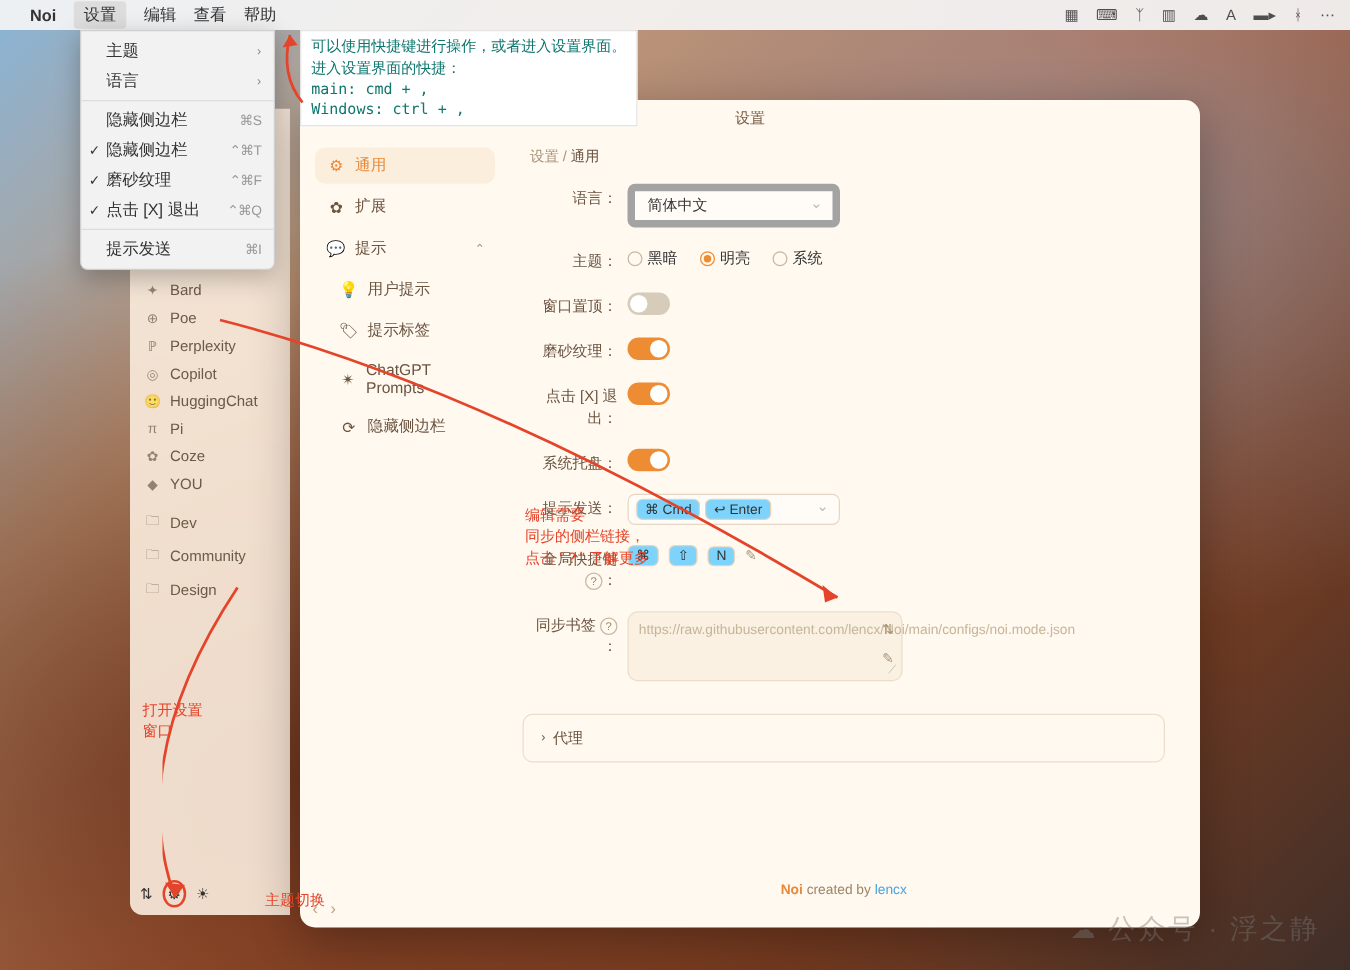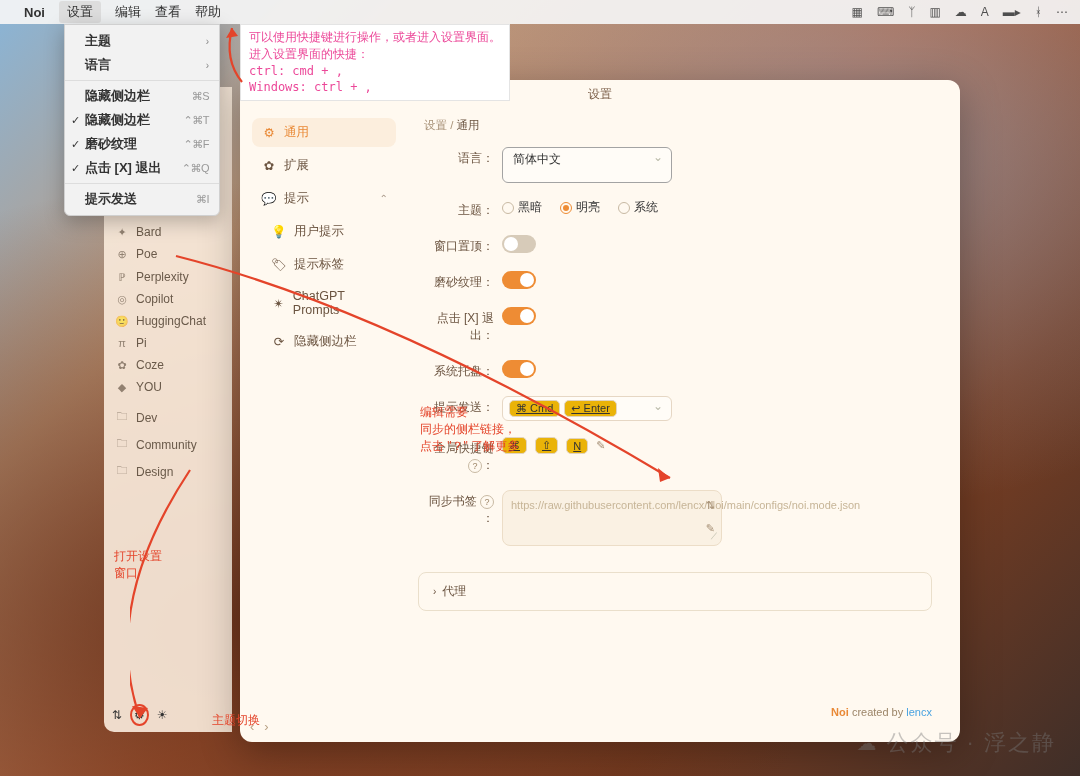--- a/index.html
+++ b/index.html
@@ -42,30 +42,30 @@
   background:#f2f2f2; border:1px solid #d0d0d0; border-radius:0 0 6px 6px;
   box-shadow:0 6px 20px rgba(0,0,0,.25);
   padding:4px 0;
   z-index:200;
   font-size:13px;
 }
 .dropdown .drow {
   display:flex; align-items:center; padding:3px 10px 3px 20px; position:relative;
 }
 .dropdown .check { position:absolute; left:6px; font-size:11px; }
-.dropdown .dlabel { flex:1;font-weight:bold; }
+.dropdown .dlabel { flex:1; }
 .dropdown .dsub { color:#888; font-size:10px; }
 .dropdown .dshort { color:#999; font-size:11px; letter-spacing:-0.5px; }
 .dropdown hr { border:none; border-top:1px solid #ddd; margin:3px 0; }
 
 
 .annot-top {
   position:absolute; top:24px; left:240px;
   background:#fff; border:1px solid #e4e4e4;
-  padding:4px 8px; font-size:12px; color:#ec4899; z-index:210;
+  padding:4px 8px; font-size:12px; color:#0f766e; z-index:210;
   font-family: Menlo, monospace;
   line-height:1.4;
 }
 
 
 .noi-sidebar {
   position:absolute; top:87px; left:104px;
   width:128px; height:645px;
   background:rgba(248,233,218,0.92);
   border-radius:10px 0 0 10px;
@@ -126,37 +126,37 @@
 .breadcrumb { font-size:11.5px; color:#a89278; margin-bottom:14px; padding-left:6px; }
 .breadcrumb .cur { color:#6b5440; }
 .formrow {
   display:flex; align-items:flex-start; margin-bottom:16px; font-size:12px;
 }
 .formrow .flabel { width:84px; text-align:right; color:#6b5440; padding-right:8px; padding-top:3px; }
 .formrow .fctrl { flex:1; display:flex; align-items:center; gap:8px; flex-wrap:wrap; }
 
 
 .select-box {
-  border:1px solid #a3a3a3; background:#fffcf7; border-radius:6px;
-  padding:3px 34px 14px 10px; font-size:12px; position:relative; min-width:170px;
+  border:6px solid #a3a3a3; background:#fffcf7; border-radius:6px;
+  padding:3px 34px 3px 10px; font-size:12px; position:relative; min-width:170px;
 }
 .select-box::after { content:"⌄"; position:absolute; right:8px; top:2px; color:#bba; }
 .radio { display:inline-flex; align-items:center; gap:4px; margin-right:10px; font-size:12px; }
 .radio .rdot { width:12px; height:12px; border:1.5px solid #c8b9a3; border-radius:50%; display:inline-block; position:relative; }
 .radio.sel .rdot { border-color:#ee8c34; }
 .radio.sel .rdot::after { content:""; position:absolute; inset:2px; background:#ee8c34; border-radius:50%; }
 .toggle { width:34px; height:18px; border-radius:10px; background:#d7cbb9; position:relative; }
 .toggle .knob { position:absolute; top:2px; left:2px; width:14px; height:14px; background:#fff; border-radius:50%; transition:.15s; }
 .toggle.on { background:#ee8c34; }
 .toggle.on .knob { left:18px; }
 
 .key-chip {
   display:inline-flex; align-items:center; gap:3px;
-  border:1px solid #e2d4bf; background:#eab308; border-radius:5px;
-  padding:1px 6px; font-size:11px;text-decoration:underline;
+  border:1px solid #e2d4bf; background:#7dd3fc; border-radius:5px;
+  padding:1px 6px; font-size:11px;
 }
 .key-combo-box {
   border:1px solid #e6d7c4; background:#fffcf7; border-radius:6px;
   padding:3px 30px 3px 6px; display:inline-flex; gap:4px; min-width:170px; position:relative;
 }
 .key-combo-box::after { content:"⌄"; position:absolute; right:8px; top:2px; color:#bba; }
 
 .help-q {
   width:14px; height:14px; border:1px solid #c8b9a3; border-radius:50%;
   display:inline-flex; align-items:center; justify-content:center;
@@ -171,21 +171,21 @@
 .textarea-box .side-icons { position:absolute; right:6px; top:6px; display:flex; flex-direction:column; gap:6px; font-size:11px; color:#a89278; }
 .textarea-box .resize { position:absolute; right:4px; bottom:2px; font-size:9px; color:#bba; }
 
 .accordion {
   margin-top:10px; border:1px solid #eadfcb; border-radius:8px;
   padding:10px 14px; font-size:12px; color:#6b5440; display:flex; align-items:center;
 }
 .accordion .chev { margin-right:6px; font-size:10px; }
 
 .footer {
-  text-align:right; font-size:11px; color:#9c8568; padding:8px 0;
+  text-align:center; font-size:11px; color:#9c8568; padding:8px 0;
 }
 .footer .brand { color:#e98936; font-weight:600; }
 .footer .link { color:#4aa3e0; }
 
 .bottom-nav {
   position:absolute; bottom:8px; left:10px; display:flex; gap:10px; font-size:13px; color:#b8a285;
 }
 
 
 .annot { position:absolute; color:#e4442a; font-size:12px; line-height:1.4; z-index:300; white-space:pre; }
@@ -256,21 +256,21 @@
   <hr>
   <div class="drow">
       <span class="dlabel">提示发送</span>
       <span class="dshort">⌘I</span>
     </div>
 </div>
 
 <div class="annot-top">
   <div>可以使用快捷键进行操作，或者进入设置界面。</div>
   <div>进入设置界面的快捷：</div>
-  <div>ctrl: cmd + ,</div>
+  <div>main: cmd + ,</div>
   <div>Windows: ctrl + ,</div>
 </div>
 
 <div class="noi-sidebar">
   <div class="srow">
       <span class="sicon">A\</span>
       <span>Claude</span>
     </div>
   <div class="srow">
       <span class="sicon">✦</span>
@@ -481,21 +481,21 @@
 
   <div class="bottom-nav">
     <span>‹</span>
     <span>›</span>
   </div>
 </div>
 
 <div class="annot" style="top:404px; left:420px;">编辑需要
 同步的侧栏链接，
 点击 "？" 了解更多</div>
-<div class="annot" style="top:548px; left:114px;">打开设置
+<div class="annot" style="top:560px; left:114px;">打开设置
 窗口</div>
 <div class="annot" style="top:712px; left:176px;margin-left:36px;">主题切换</div>
 
 <svg class="arrow" style="top:20px; left:214px;" width="40" height="70">
   <path d="M28 62 Q 10 40 18 8"></path>
     <polygon points="18,8 12,18 24,16"></polygon>
 </svg>
 <svg class="arrow" style="top:250px; left:170px;" width="510" height="240">
   <path d="M6 6 Q 220 60 500 228"></path>
     <polygon points="500,228 488,218 490,232"></polygon>

